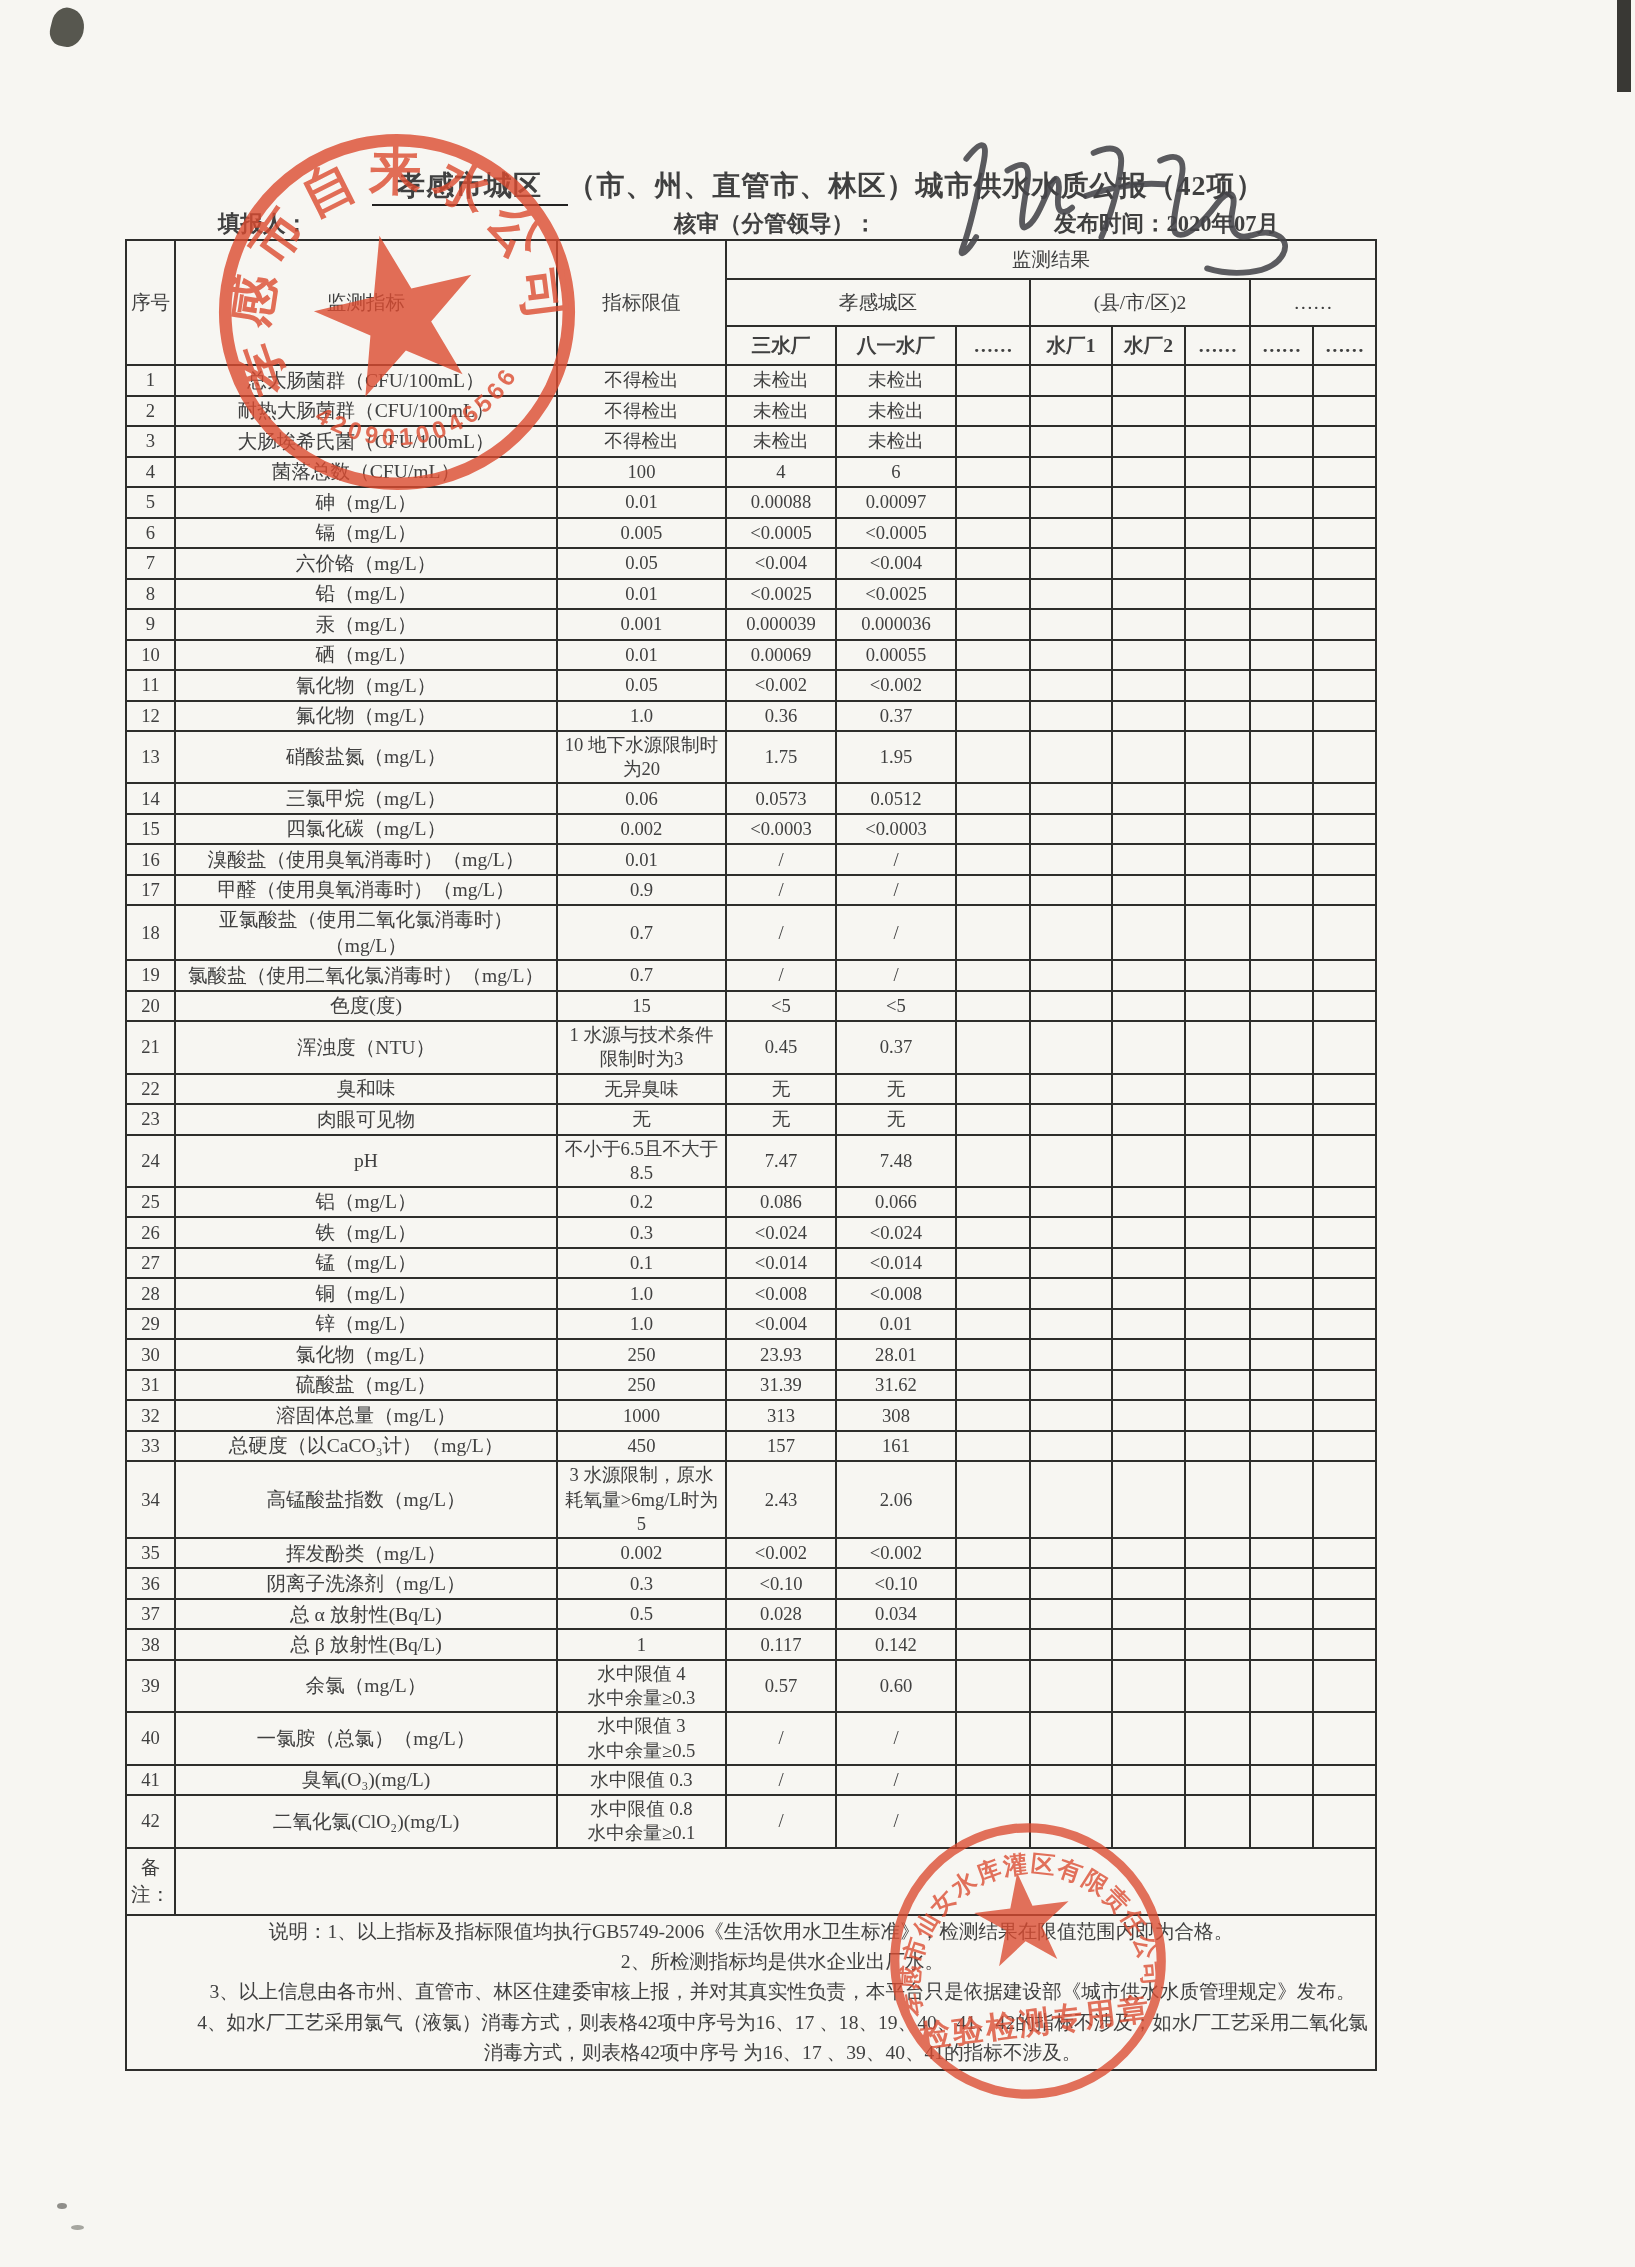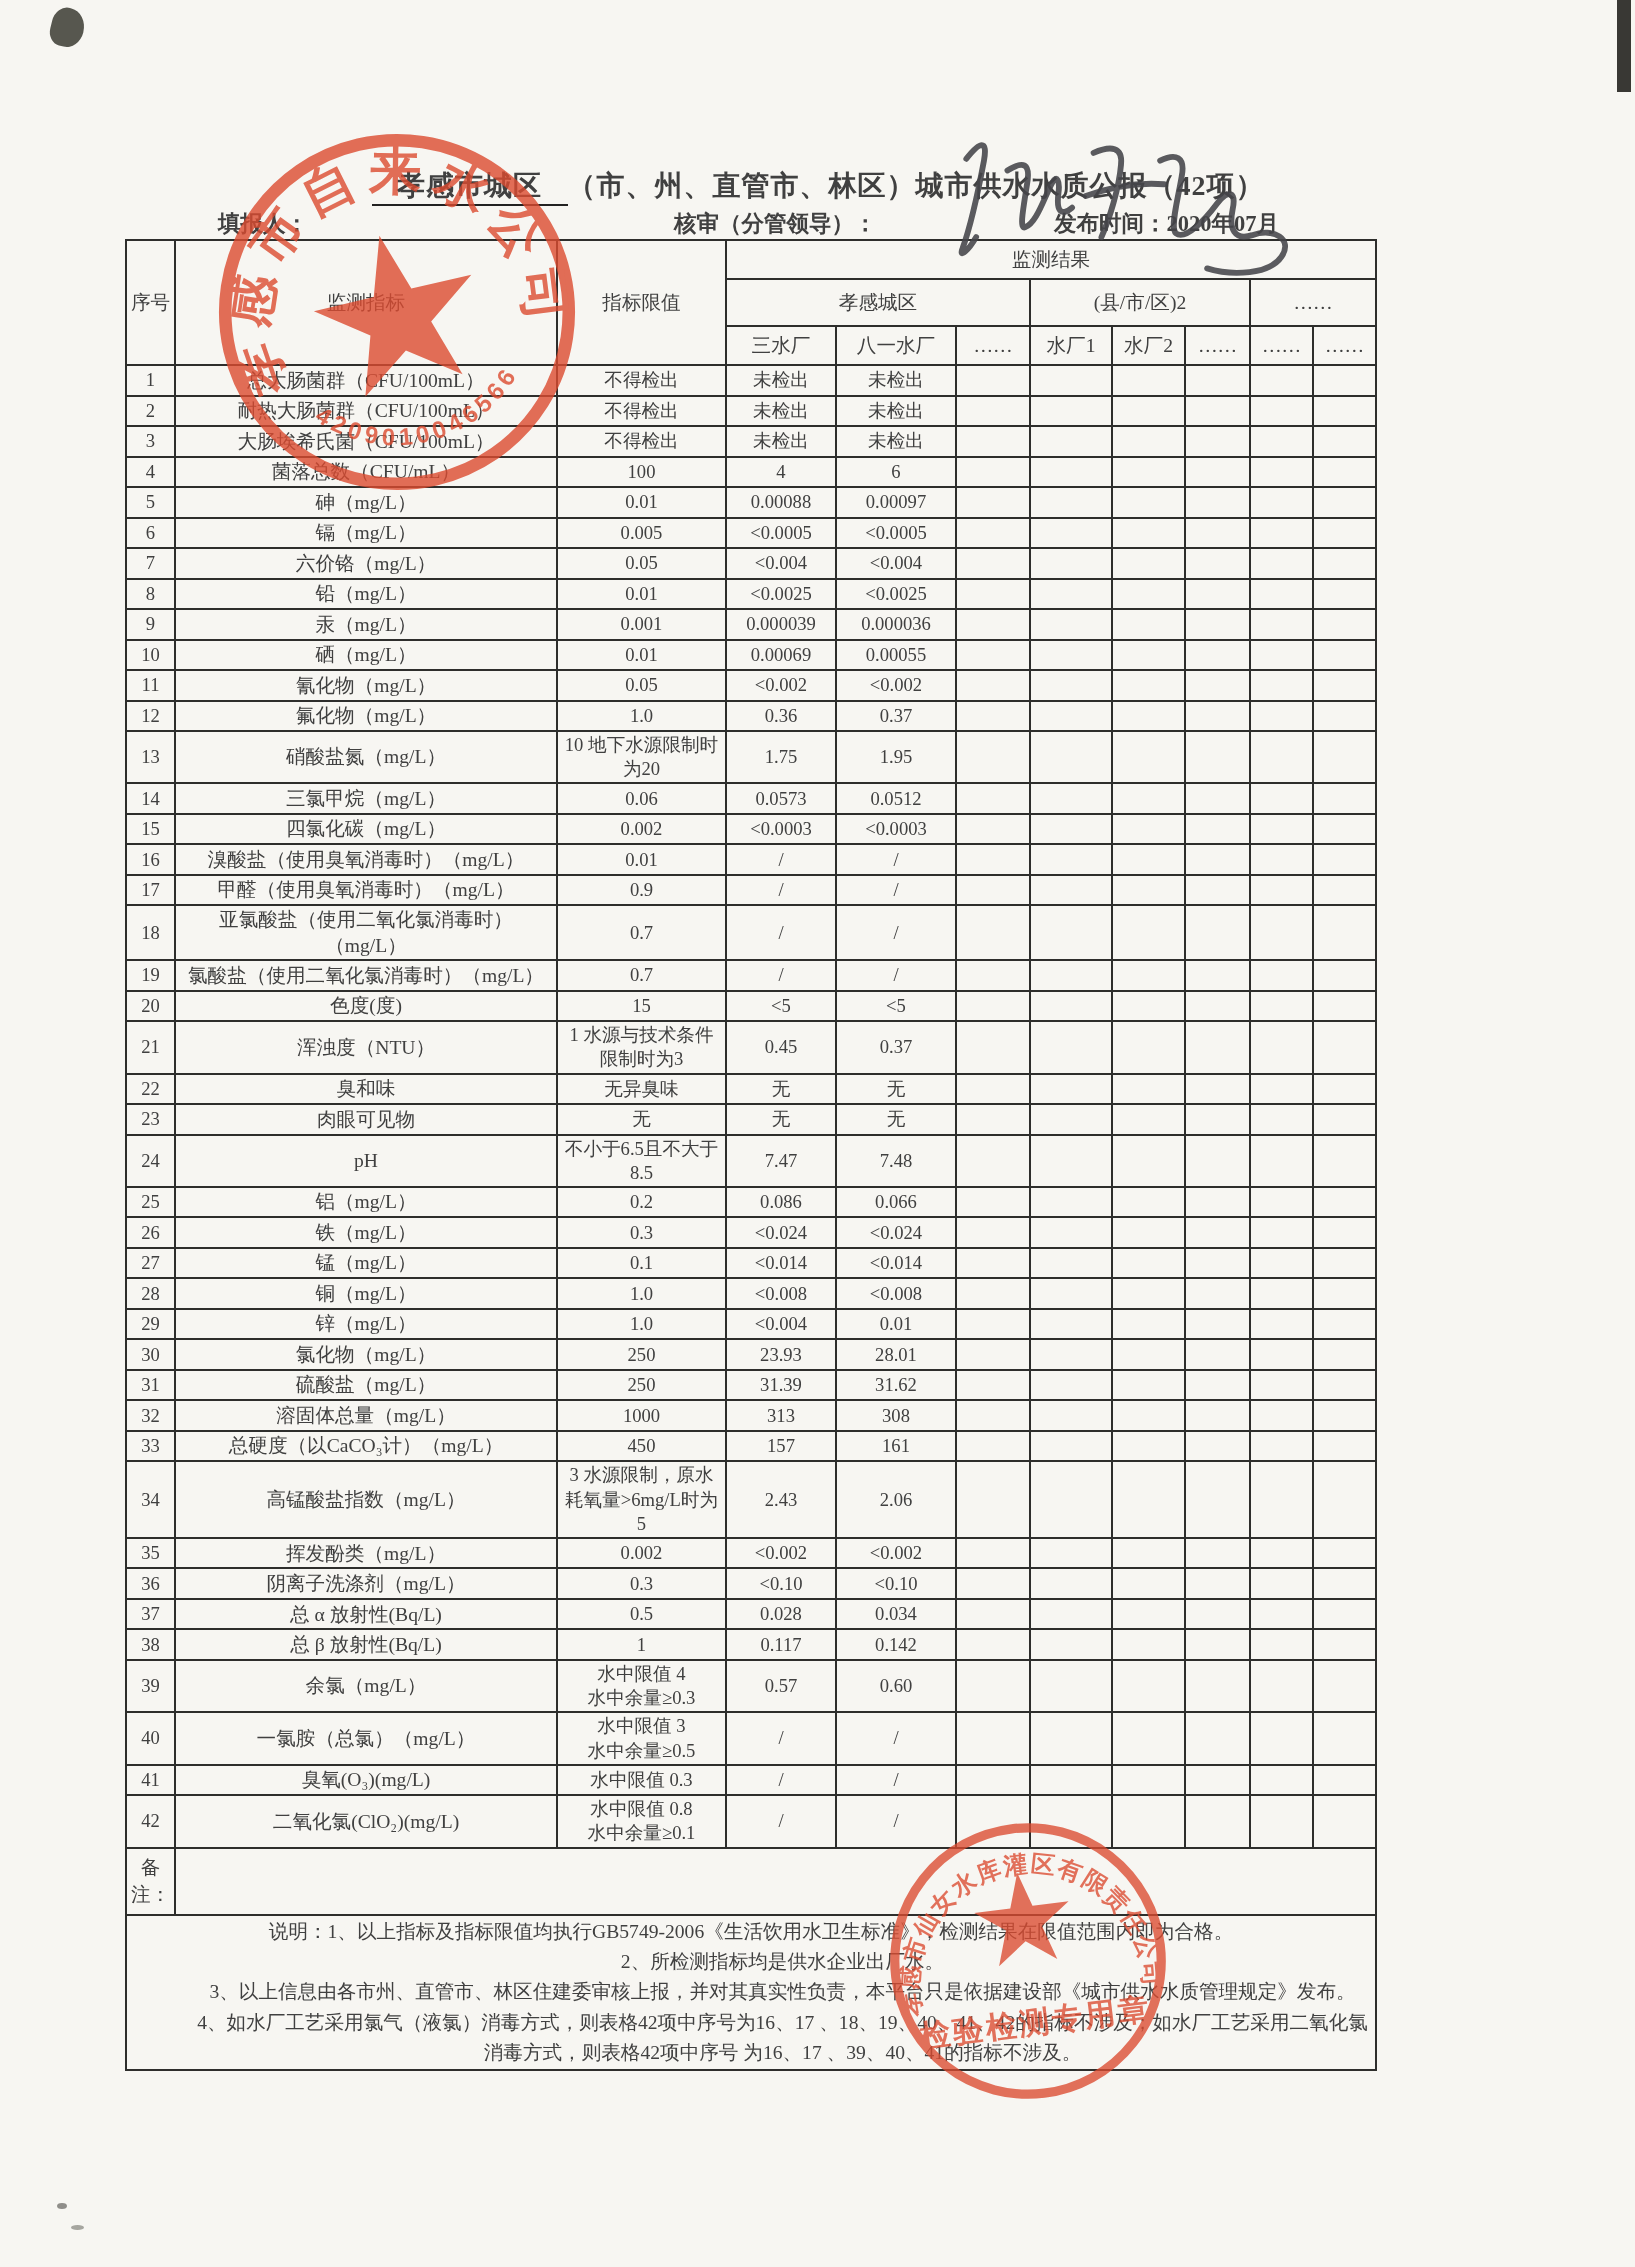--- a/index.html
+++ b/index.html
@@ -40,21 +40,21 @@
   table.wq th,table.wq td{
     border:2px solid #2e2e2c;
     padding:1px 2.9px;
     text-align:center;vertical-align:middle;
     font-weight:normal;
     overflow:hidden;
   }
   table.wq thead th{font-size:19.6px;}
   tr.hr1 th{height:35px;}
   tr.hr2 th{height:43px;}
-  tr.hr3 th{height:35px;}
+  tr.hr3 th{height:35px;font-weight:bold;}
   tr.data td{height:26.5px;line-height:1.3;}
   td.c-ind{text-align:left;padding-left:6.9px;font-size:19.6px;}
   td.c-lim{white-space:pre-line;line-height:1.3;}
   td.c-val{font-size:18.6px;}
   tr.remark td{height:63px;}
   td.remark-label{text-align:left;vertical-align:top;padding:5.9px 2px 0 3.9px;font-size:19.6px;margin-left:35px;}
   td.notes-cell{text-align:left;vertical-align:top;padding:5.9px 9.8px 9.8px 7.8px;}
   .note-line{font-size:19.6px;line-height:1.55;}
   .note-line.indent{padding-left:63px;}
   .notes-label{font-weight:normal;}

